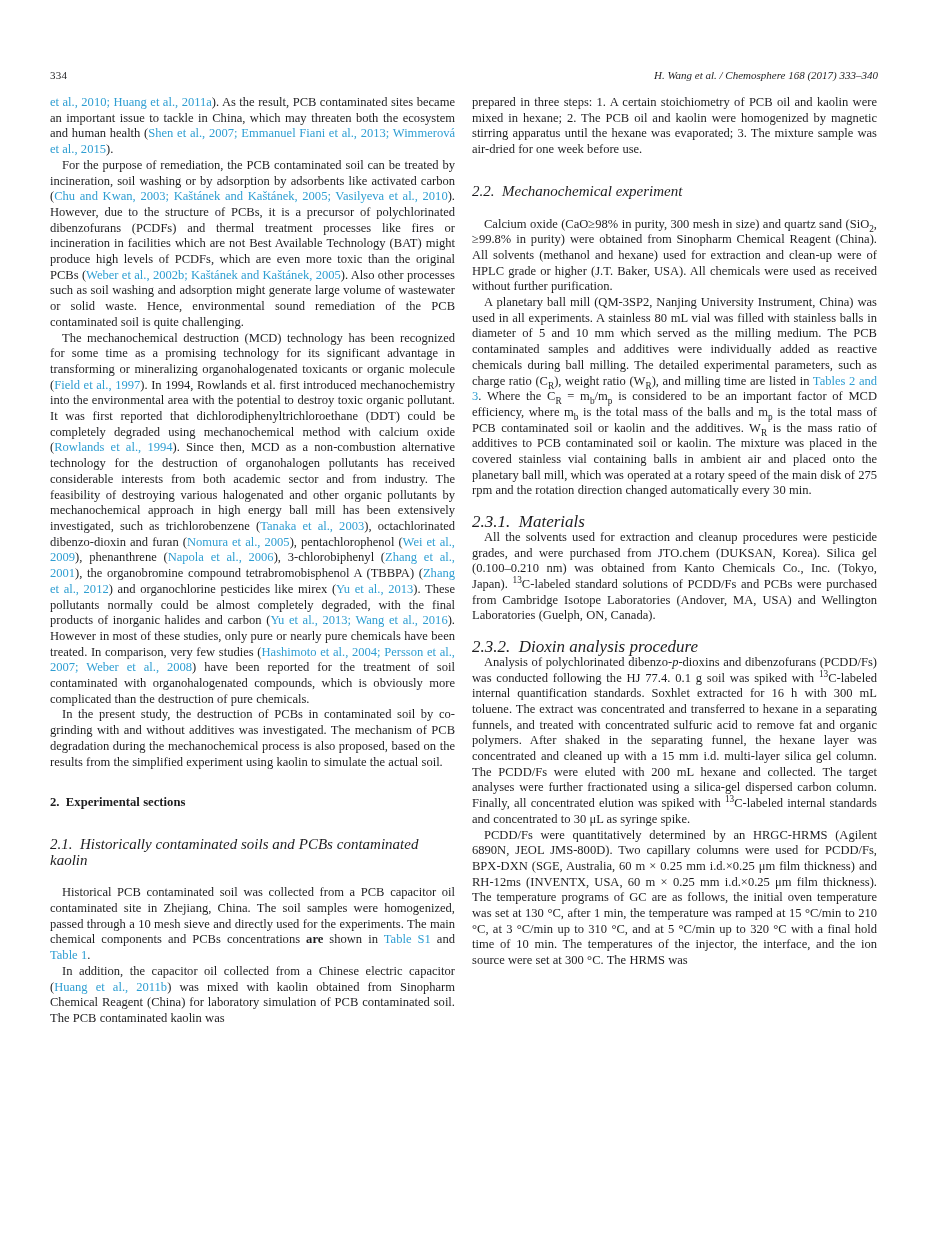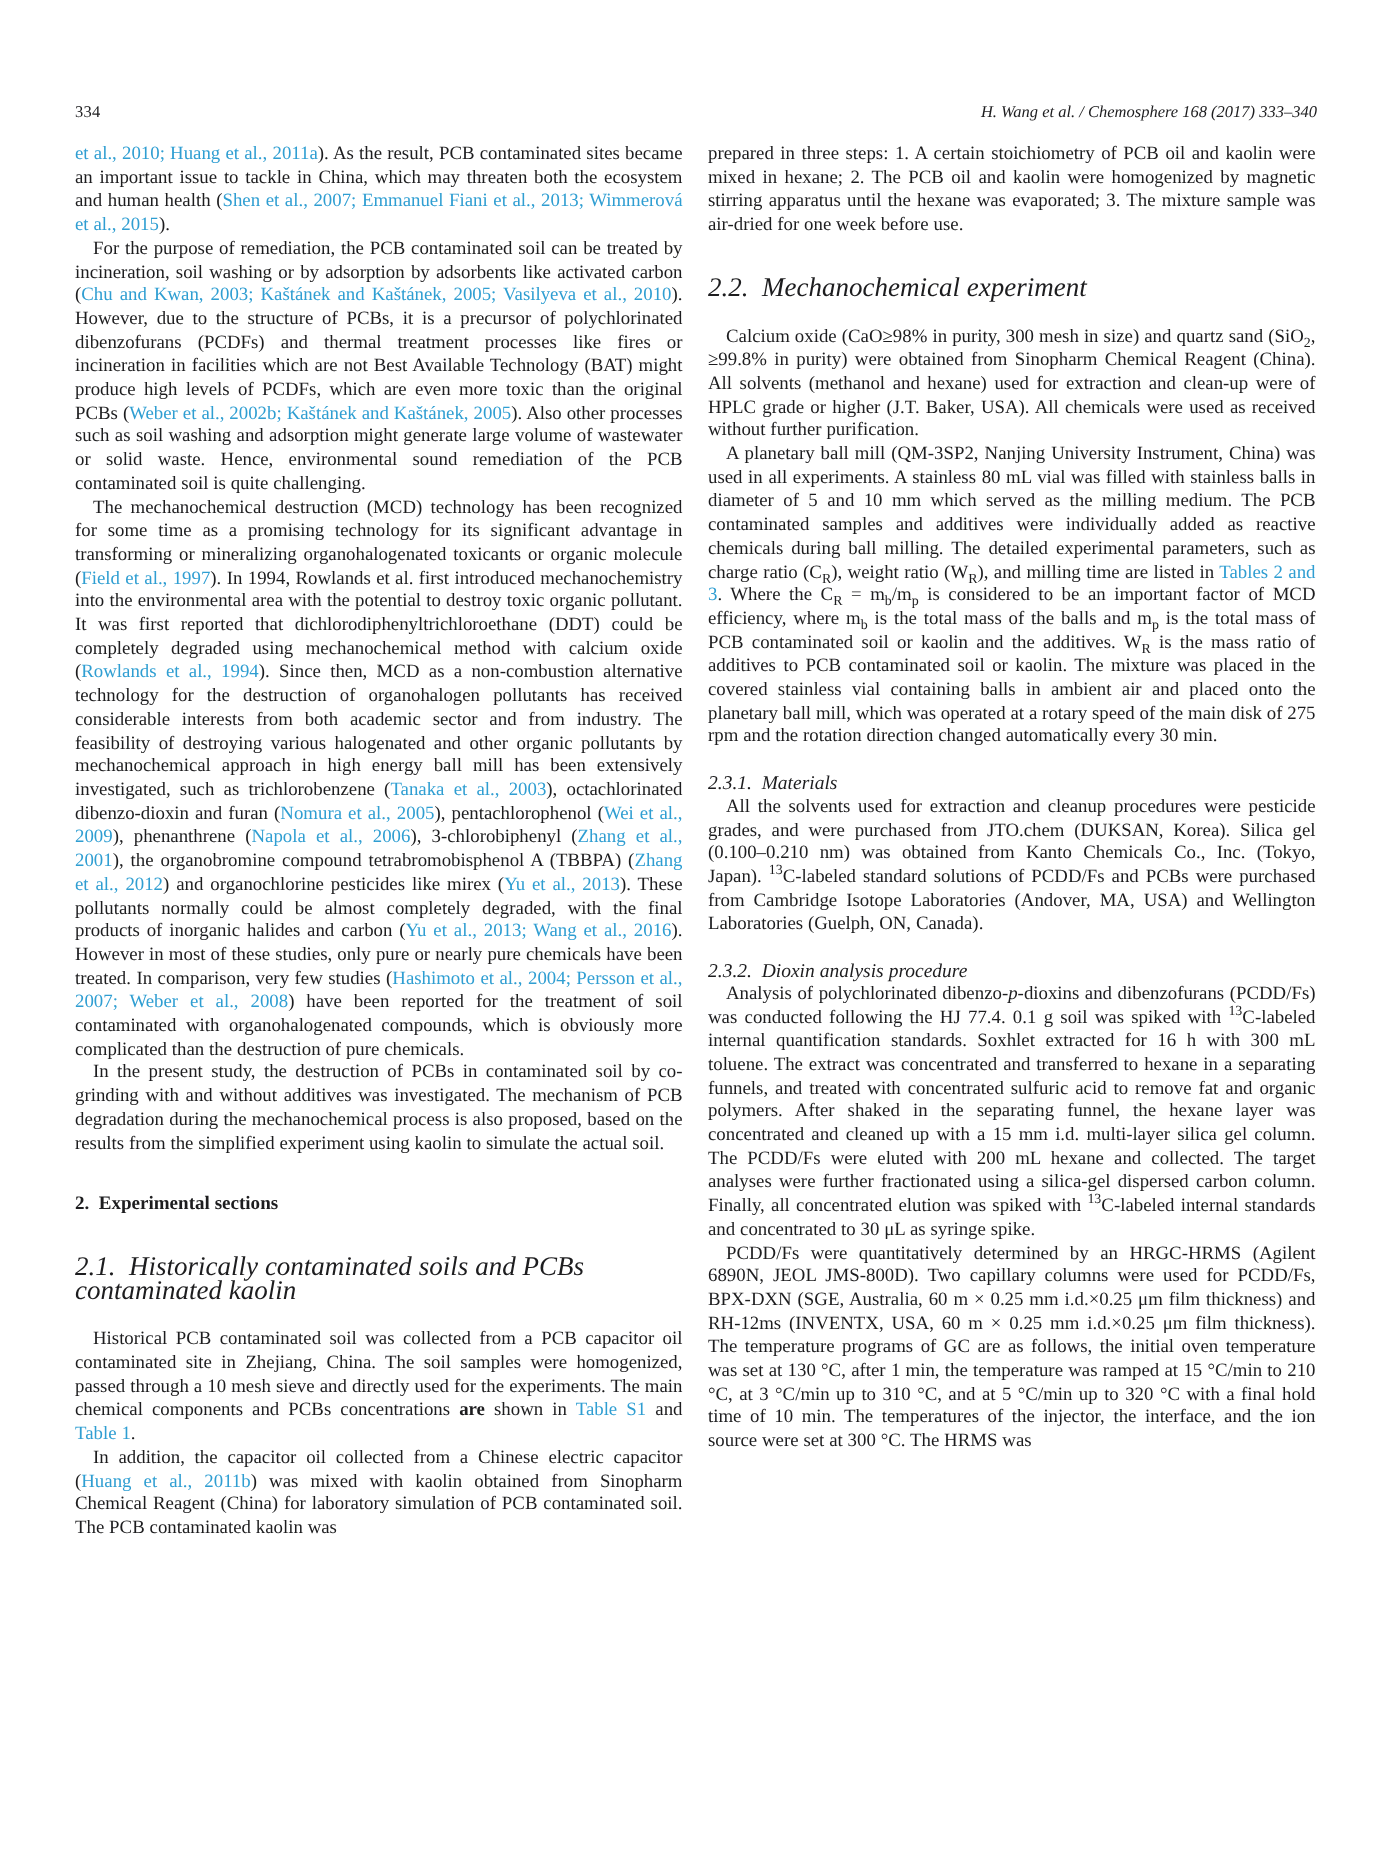--- a/index.html
+++ b/index.html
@@ -60,29 +60,29 @@
   }
   .sec-heading {
     font-size: 12.7px;
     font-weight: bold;
     font-style: normal;
     text-align: left;
     text-indent: 0;
     margin: 25px 0 18px 0;
   }
   .subsec-heading {
-    font-size: 18px;
+    font-size: 15px;
     font-weight: normal;
     font-style: italic;
     text-align: left;
     text-indent: 0;
     margin: 26px 0 17px 0;
   }
   .subsubsec-heading {
-    font-size: 13px;
+    font-size: 17px;
     font-weight: normal;
     font-style: italic;
     text-align: left;
     text-indent: 0;
     margin: 15px 0 0 0;
   }
   .cite-link {
     color: var(--link-color, #2f9ed2);
   }
   sub, sup {

